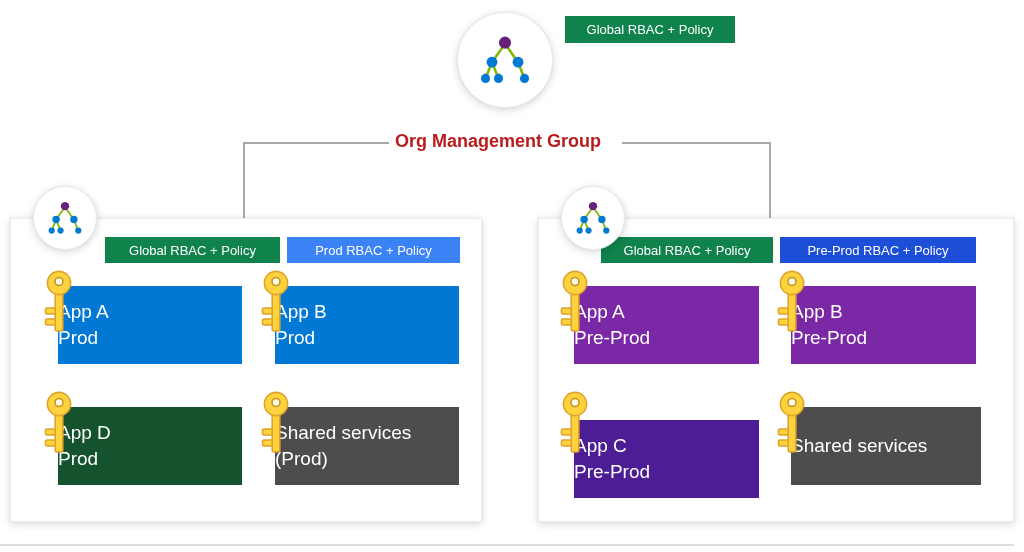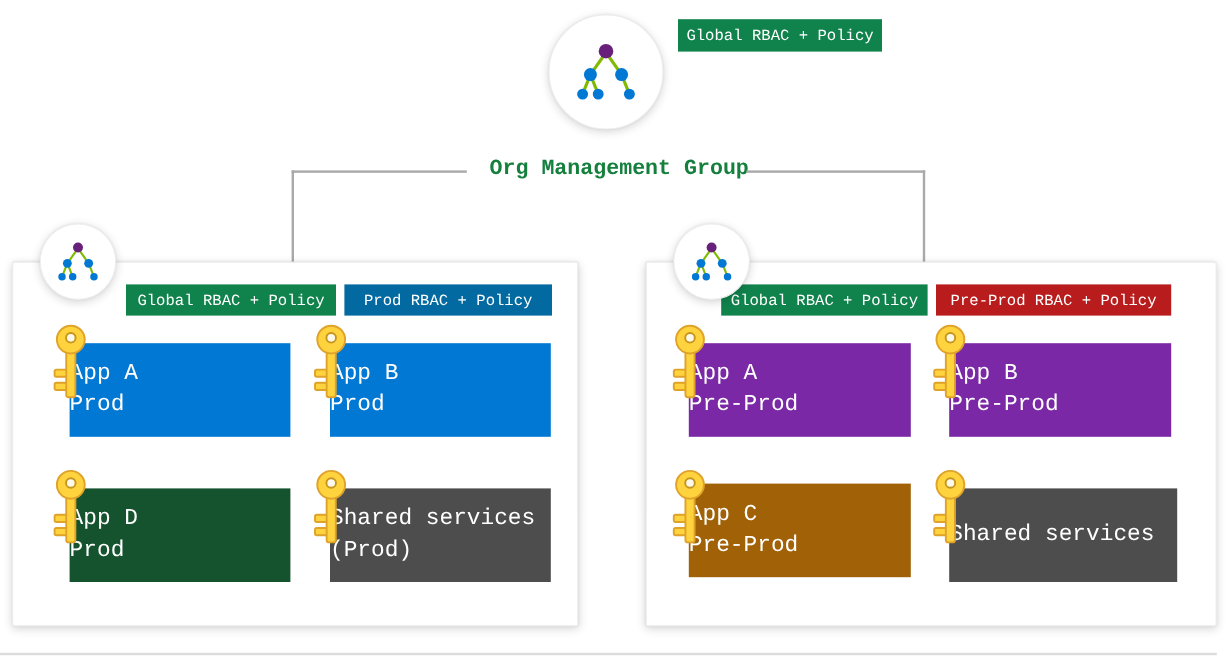--- a/index.html
+++ b/index.html
@@ -1,37 +1,37 @@
 <!DOCTYPE html>
 <html><head>
 <meta charset="utf-8">
 <style>
   * { margin:0; padding:0; box-sizing:border-box; }
   html,body { background:#ffffff; font-family:"Liberation Sans", sans-serif; }
-  .canvas { position:relative; width:1024px; height:552px; background:#ffffff; overflow:hidden;font-family:Liberation Mono, monospace; }
+  .canvas { position:relative; width:1024px; height:552px; background:#ffffff; overflow:hidden; }
 
   .defs-svg { position:absolute; width:0; height:0; }
 
   .node-circle {
     position:absolute; background:#ffffff; border:1px solid #ededed; border-radius:50%;
     box-shadow:0 2px 8px rgba(0,0,0,0.16), 0 0 2px rgba(0,0,0,0.08);
     display:flex; align-items:center; justify-content:center; z-index:2;
   }
   .root-circle { left:457px; top:12px; width:96px; height:96px; }
   .panel-circle { width:64px; height:64px; left:22px; top:-33px; }
 
   .badge {
     position:absolute; height:26px; display:flex; align-items:center; justify-content:center;
     color:#ffffff; font-size:13px; padding:0 4px; white-space:nowrap;
   }
   .root-badge { left:565px; top:16px; width:170px; height:27px; }
 
   .title {
-    position:absolute; left:386px; top:131px; width:260px; text-align:center;
-    font-size:18px; font-weight:bold; color:#15803d;
+    position:absolute; left:368px; top:131px; width:260px; text-align:center;
+    font-size:18px; font-weight:bold; color:#b91c1c;
   }
 
   .line { position:absolute; background:#a9a9a9; }
   .bottom-line { background:#dcdcdc; }
 
   .panel {
     position:absolute; top:218px; height:304px; background:#ffffff;
     border:1px solid #ececec; border-radius:2px;
     box-shadow:0 2px 8px rgba(0,0,0,0.16), 0 0 2px rgba(0,0,0,0.06);
   }
@@ -91,21 +91,21 @@
   <div class="line" style="left:243px;top:142px;width:2px;height:77px;"></div>
   <div class="line" style="left:769px;top:142px;width:2px;height:77px;"></div>
 
   <div class="panel" style="left:10px;width:472px;">
     <div class="node-circle panel-circle">
       <svg class="tree-icon-sm">
           <use href="#tree-symbol"></use>
         </svg>
     </div>
     <div class="badge" style="left: 94px; top: 18px; width: 175px; background-color: rgb(16, 130, 76);">Global RBAC + Policy</div>
-    <div class="badge" style="left: 276px; top: 18px; width: 173px; background-color: #0369a1;">Prod RBAC + Policy</div>
+    <div class="badge" style="left: 276px; top: 18px; width: 173px; background-color: #3b82f6;">Prod RBAC + Policy</div>
 
     <div class="app-box" style="left: 47px; top: 67px; width: 184px; background-color: rgb(0, 120, 212);">
       <span>App A</span>
       <span>Prod</span>
     </div>
     <svg class="key" style="left:30px;top:51px;">
         <use href="#key-symbol"></use>
       </svg>
 
     <div class="app-box" style="left: 264px; top: 67px; width: 184px; background-color: rgb(0, 120, 212);">
@@ -133,39 +133,39 @@
       </svg>
   </div>
 
   <div class="panel" style="left:538px;width:476px;">
     <div class="node-circle panel-circle">
       <svg class="tree-icon-sm">
           <use href="#tree-symbol"></use>
         </svg>
     </div>
     <div class="badge" style="left: 62px; top: 18px; width: 172px; background-color: rgb(16, 130, 76);">Global RBAC + Policy</div>
-    <div class="badge" style="left: 241px; top: 18px; width: 196px; background-color: #b91c1c;">Pre-Prod RBAC + Policy</div>
+    <div class="badge" style="left: 241px; top: 18px; width: 196px; background-color: #1d4ed8;">Pre-Prod RBAC + Policy</div>
 
     <div class="app-box" style="left: 35px; top: 67px; width: 185px; background-color: rgb(122, 40, 165);">
       <span>App A</span>
       <span>Pre-Prod</span>
     </div>
     <svg class="key" style="left:18px;top:51px;">
         <use href="#key-symbol"></use>
       </svg>
 
     <div class="app-box" style="left: 252px; top: 67px; width: 185px; background-color: rgb(122, 40, 165);">
       <span>App B</span>
       <span>Pre-Prod</span>
     </div>
     <svg class="key" style="left:235px;top:51px;">
         <use href="#key-symbol"></use>
       </svg>
 
-    <div class="app-box" style="left: 35px; top: 184px; width: 185px; background-color: #a16207;">
+    <div class="app-box" style="left: 35px; top: 201px; width: 185px; background-color: #4c1d95;">
       <span>App C</span>
       <span>Pre-Prod</span>
     </div>
     <svg class="key" style="left:18px;top:172px;">
         <use href="#key-symbol"></use>
       </svg>
 
     <div class="app-box" style="left: 252px; top: 188px; width: 190px; background-color: rgb(77, 77, 77);">
       <span>Shared services</span>
     </div>

